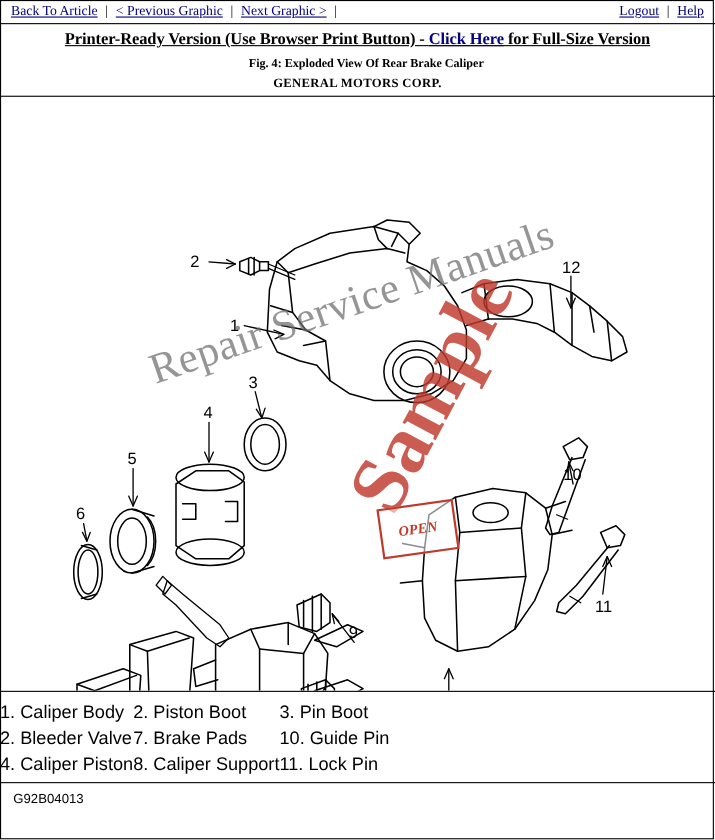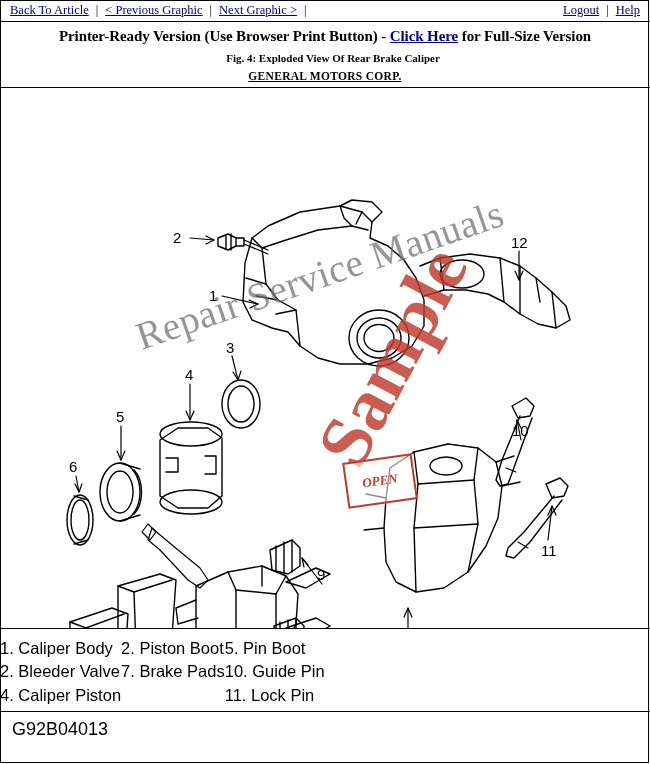--- a/index.html
+++ b/index.html
@@ -55,38 +55,38 @@
   .headerblock {
     text-align: center;
     padding-top: 6px;
     border-bottom: 1px solid #000;
     padding-bottom: 5px;
   }
   .printer-line {
     font-size: 15px;
     font-weight: bold;
     letter-spacing: -0.1px;
+    text-decoration: underline;
   }
   .printer-line .clickhere {
     color: #000080;
     text-decoration: underline;
     cursor: pointer;
   }
   .figline {
     font-size: 11px;
     font-weight: bold;
     margin-top: 7px;
     margin-left: 16px;
   }
   .corpline {
     font-size: 11.5px;
     font-weight: bold;
     margin-top: 6px;
     letter-spacing: 0.3px;
-    text-decoration: underline;
   }
   
   .art {
     position: relative;
     height: 540px;
     width: 650px;
     overflow: hidden;
   }
   .art svg {
     position: absolute;
@@ -153,21 +153,21 @@
   .legend-col {
     line-height: 1.30;
     white-space: nowrap;
   }
   .legend-col div {
     padding: 1px 0;
   }
   .footer {
     border-top: 1px solid #000;
     padding: 7px 0 0 12px;
-    font-size: 18px;
+    font-size: 12px;
     font-family: "Liberation Sans", sans-serif;
   }
   .outer-border {
     position: absolute;
     left: 0; top: 0;
     width: 649px;
     height: 763px;
     border: 1px solid #000;
     box-sizing: border-box;
     pointer-events: none;
@@ -371,23 +371,24 @@
 
   <div class="legend">
     <div class="legend-col">
       <div>1. Caliper Body</div>
       <div>2. Bleeder Valve</div>
       <div>4. Caliper Piston</div>
     </div>
     <div class="legend-col">
       <div>2. Piston Boot</div>
       <div>7. Brake Pads</div>
+      <div>8. Caliper Support</div>
     </div>
     <div class="legend-col">
-      <div>5. Pin Boot</div>
+      <div>3. Pin Boot</div>
       <div>10. Guide Pin</div>
       <div>11. Lock Pin</div>
     </div>
   </div>
 
   <div class="footer">G92B04013</div>
 
 </div>
 
 </body></html>

